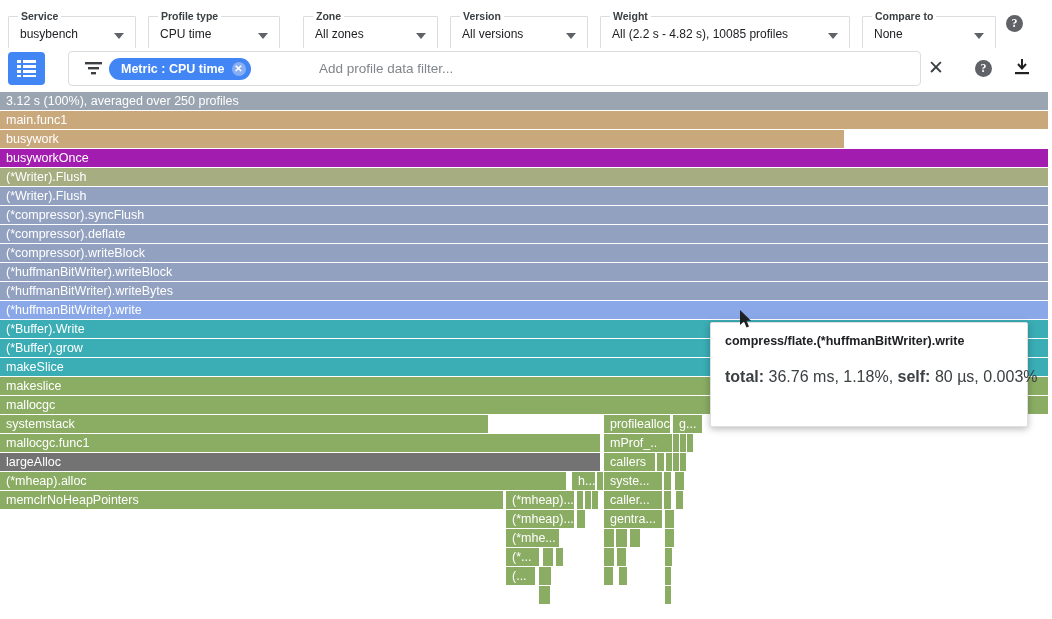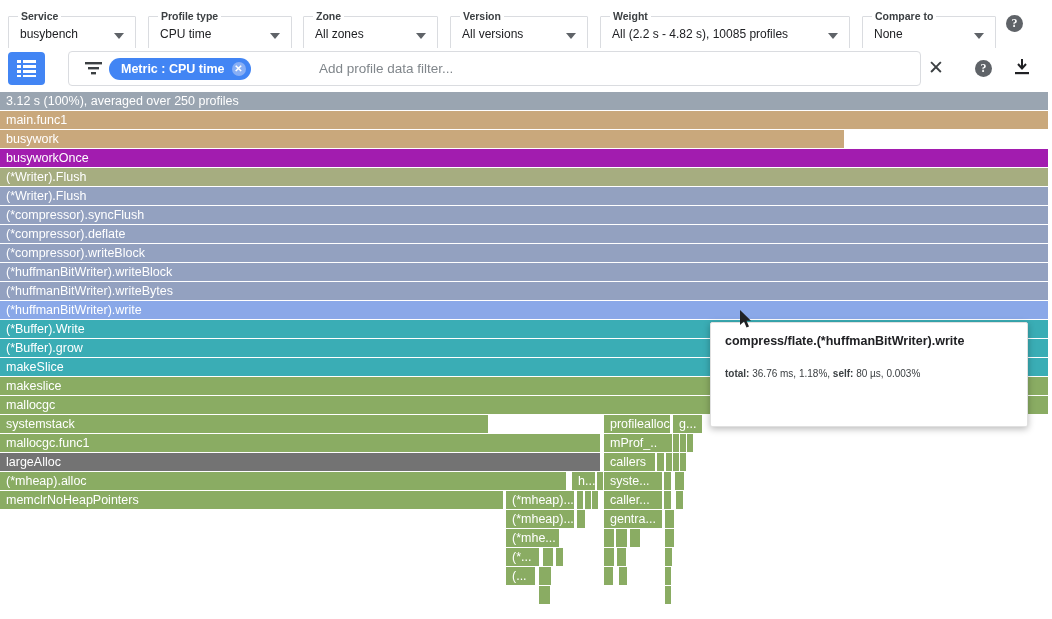--- a/index.html
+++ b/index.html
@@ -108,21 +108,21 @@
   .tt-title {
     position: absolute; left: 14px; top: 11px;
     font-size: 12.5px; font-weight: bold; color: #202124; white-space: nowrap;
   }
   .tt-path {
     position: absolute; left: 14px; top: 28px;
     font-size: 12.5px; font-style: italic; color: #3c4043; white-space: nowrap;
   }
   .tt-stats {
     position: absolute; left: 14px; top: 45px;
-    font-size: 10px; color: #3c4043; white-space: nowrap;
+    font-size: 16px; color: #3c4043; white-space: nowrap;
   }
   .tt-stats b { font-weight: bold; }
   .tt-actions { position: absolute; left: 0; top: 76px; width: 318px; height: 28px; }
   .tt-btn {
     position: absolute; top: 0;
     font-size: 12.5px; font-weight: bold; color: #202124;
     letter-spacing: 0.4px; white-space: nowrap; line-height: 28px;
   }
 
   
@@ -131,21 +131,21 @@
 </head>
 <body>
 
 <div class="topbar"></div>
 
 <div class="select-field" id="f0" style="left: 8px; width: 128px;">
   <span class="legend">Service</span>
   <span class="value">busybench</span>
   <span class="caret"></span>
 </div>
-<div class="select-field" id="f1" style="left: 148px; width: 144px;">
+<div class="select-field" id="f1" style="left: 148px; width: 132px;">
   <span class="legend">Profile type</span>
   <span class="value">CPU time</span>
   <span class="caret"></span>
 </div>
 <div class="select-field" id="f2" style="left: 303px; width: 135px;">
   <span class="legend">Zone</span>
   <span class="value">All zones</span>
   <span class="caret"></span>
 </div>
 <div class="select-field" id="f3" style="left: 450px; width: 138px;">

